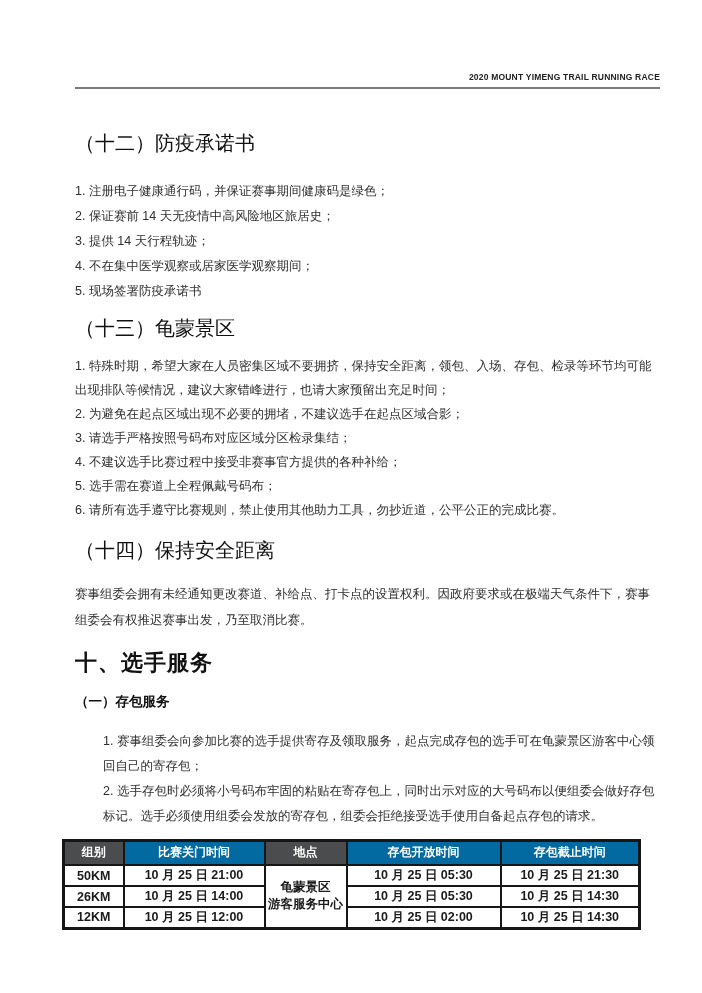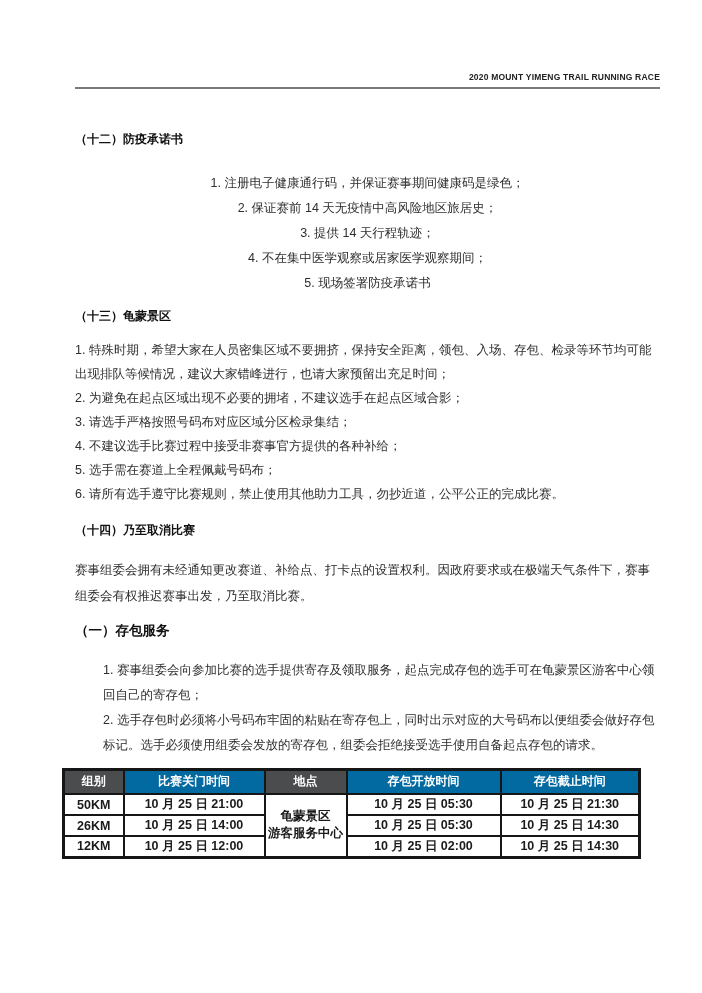--- a/index.html
+++ b/index.html
@@ -25,50 +25,50 @@
   }
   .race-title {
     font-size: 8.5px;
     font-weight: 700;
     letter-spacing: 0.2px;
     color: #222222;
     line-height: 1;
   }
   
   .sec-heading {
-    font-size: 12px;
-    font-weight: 700;
+    font-size: 20px;
+    font-weight: 400;
     color: #111111;
     line-height: 1;
   }
   .sec12-heading { margin-top: 44px; }
   .sec13-heading { margin-top: 14px; }
   .sec14-heading { margin-top: 18px; }
   
   .item-list { margin-top: 26px; }
-  .list12 .list-item { line-height: 25px; text-align: center; }
+  .list12 .list-item { line-height: 25px; }
   .list13 { margin-top: 16px; }
   .list13 .list-item { line-height: 24px; }
   .list-item, .para {
     font-size: 12.5px;
     color: #2e2e2e;
   }
   .para { line-height: 26px; }
   .para14 { margin-top: 21px; }
   
   .chapter-title {
     margin-top: 18px;
     font-size: 22px;
     font-weight: 700;
     color: #111111;
     line-height: 1.05;
     letter-spacing: 1px;
   }
   .sub-heading {
-    margin-top: 15px;
+    margin-top: 21px;
     font-size: 13.5px;
     font-weight: 700;
     color: #111111;
     line-height: 1;
   }
   .bag-paras { margin-top: 20px; margin-left: 28px; }
   .bag-paras .para { line-height: 25px; }
   
   .bag-table-wrap { margin-top: 10px; margin-left: -13px; }
   table.bag-table {
@@ -126,23 +126,24 @@
   <div class="sec-heading sec13-heading">（十三）龟蒙景区</div>
   <div class="item-list list13">
     <div class="list-item">1. 特殊时期，希望大家在人员密集区域不要拥挤，保持安全距离，领包、入场、存包、检录等环节均可能出现排队等候情况，建议大家错峰进行，也请大家预留出充足时间；</div>
     <div class="list-item">2. 为避免在起点区域出现不必要的拥堵，不建议选手在起点区域合影；</div>
     <div class="list-item">3. 请选手严格按照号码布对应区域分区检录集结；</div>
     <div class="list-item">4. 不建议选手比赛过程中接受非赛事官方提供的各种补给；</div>
     <div class="list-item">5. 选手需在赛道上全程佩戴号码布；</div>
     <div class="list-item">6. 请所有选手遵守比赛规则，禁止使用其他助力工具，勿抄近道，公平公正的完成比赛。</div>
   </div>
 
-  <div class="sec-heading sec14-heading">（十四）乃至取消比赛</div>
+  <div class="sec-heading sec14-heading">（十四）保持安全距离</div>
   <div class="para para14">赛事组委会拥有未经通知更改赛道、补给点、打卡点的设置权利。因政府要求或在极端天气条件下，赛事组委会有权推迟赛事出发，乃至取消比赛。</div>
 
+  <div class="chapter-title">十、选手服务</div>
 
   <div class="sub-heading">（一）存包服务</div>
   <div class="bag-paras">
     <div class="para">1. 赛事组委会向参加比赛的选手提供寄存及领取服务，起点完成存包的选手可在龟蒙景区游客中心领回自己的寄存包；</div>
     <div class="para">2. 选手存包时必须将小号码布牢固的粘贴在寄存包上，同时出示对应的大号码布以便组委会做好存包标记。选手必须使用组委会发放的寄存包，组委会拒绝接受选手使用自备起点存包的请求。</div>
   </div>
 
   <div class="bag-table-wrap">
     <table class="bag-table">
       <colgroup>

